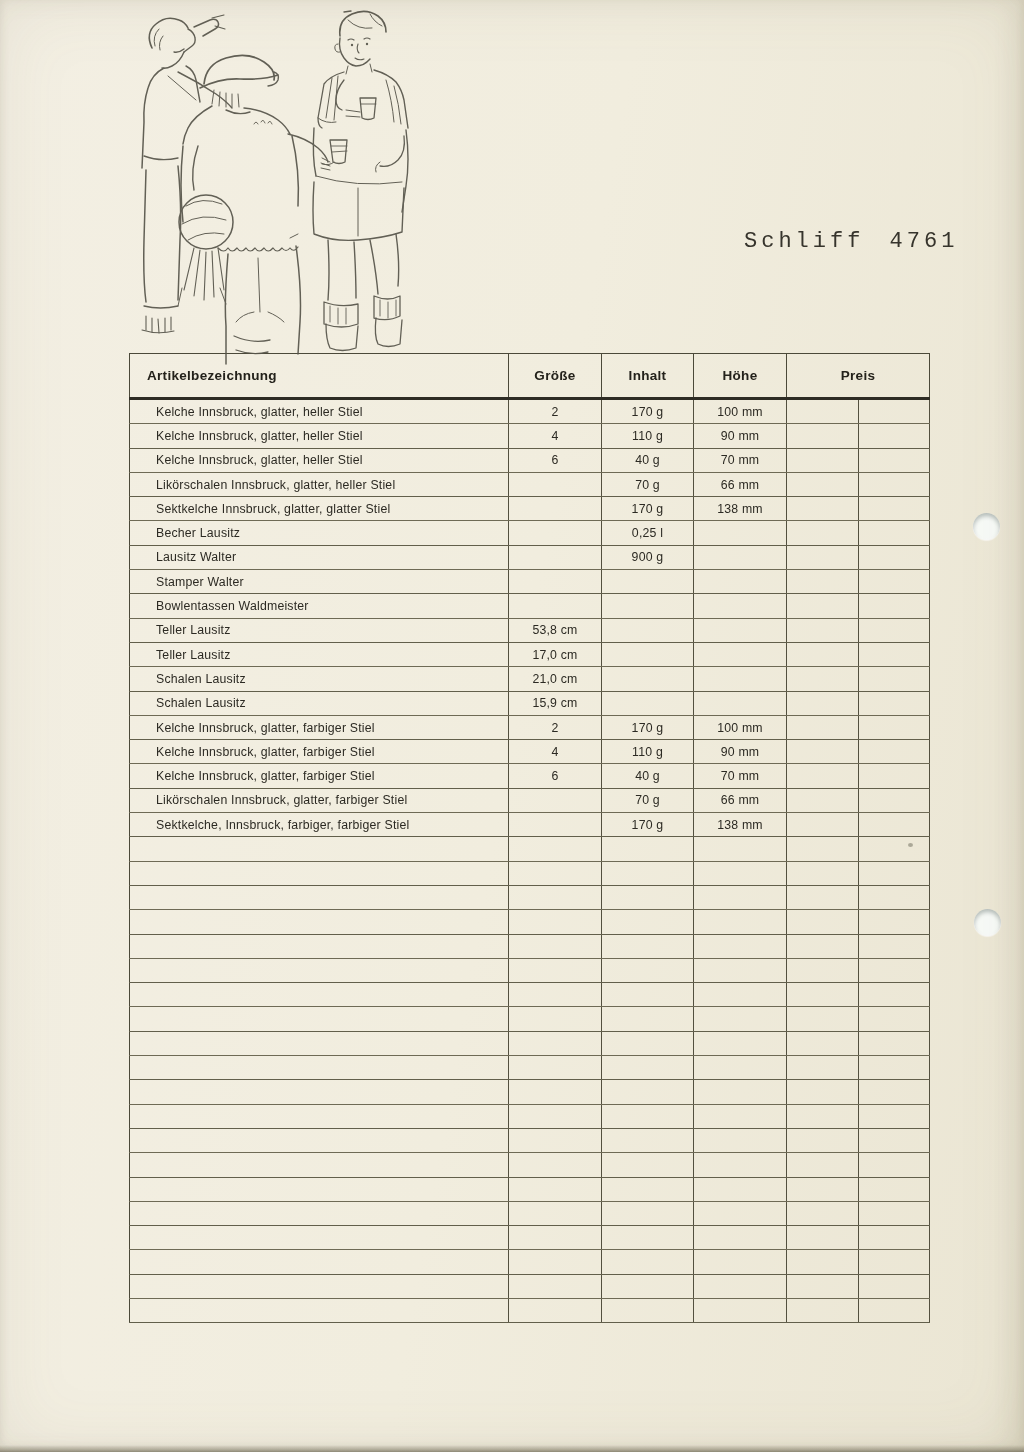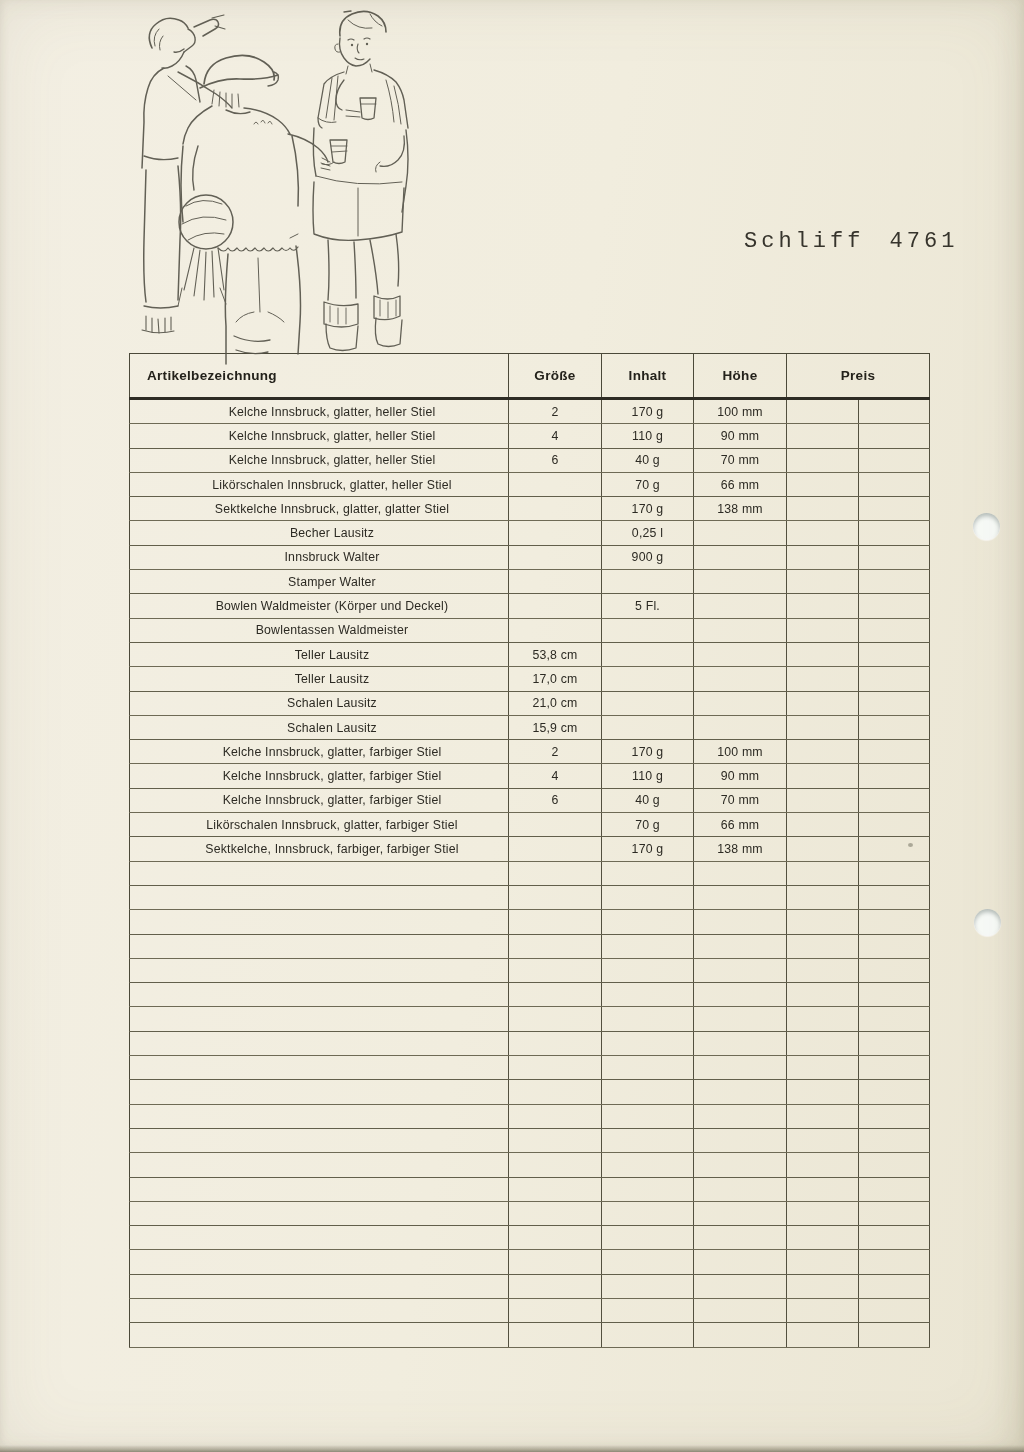--- a/index.html
+++ b/index.html
@@ -44,21 +44,21 @@
   .price-table th.c-art { text-align: left; padding-left: 17px; }
   .price-table td {
     height: 23.3px; padding: 0;
     border-right: 1.3px solid #53503f;
     border-bottom: 1px solid #6e6a55;
     font-size: 12.3px; letter-spacing: 0.2px;
     color: #2c2a23; text-align: center; vertical-align: middle;
     white-space: nowrap; overflow: hidden;
   }
   .price-table tr:nth-child(even) td { border-bottom-color: #625f4b; }
-  .price-table td.c0 { text-align: center; padding-left: 26px; }
+  .price-table td.c0 { text-align: left; padding-left: 26px; }
   .punch-hole {
     position: absolute; width: 27px; height: 27px; border-radius: 50%; z-index: 8;
     background: #f7faf7;
     box-shadow: inset 0 3px 4px rgba(105,118,112,0.45), inset 0 -1px 2px rgba(255,255,255,0.9), 0 1px 1px rgba(255,255,255,0.6);
   }
   .hole-top { left: 973px; top: 513px; }
   .hole-bottom { left: 974px; top: 909px; }
   .smudge {
     position: absolute; left: 908px; top: 843px; width: 5px; height: 4px; z-index: 4;
     border-radius: 50%; background: rgba(92,90,76,0.45);
@@ -220,39 +220,31 @@
       </tr>
       <tr>
         <td class="c0">Becher Lausitz</td>
         <td class="c1"></td>
         <td class="c2">0,25 l</td>
         <td class="c3"></td>
         <td class="c4"></td>
         <td class="c5"></td>
       </tr>
       <tr>
-        <td class="c0">Innsbruck Walter</td>
+        <td class="c0">Lausitz Walter</td>
         <td class="c1"></td>
         <td class="c2">900 g</td>
         <td class="c3"></td>
         <td class="c4"></td>
         <td class="c5"></td>
       </tr>
       <tr>
         <td class="c0">Stamper Walter</td>
         <td class="c1"></td>
         <td class="c2"></td>
-        <td class="c3"></td>
-        <td class="c4"></td>
-        <td class="c5"></td>
-      </tr>
-      <tr>
-        <td class="c0">Bowlen Waldmeister (Körper und Deckel)</td>
-        <td class="c1"></td>
-        <td class="c2">5 Fl.</td>
         <td class="c3"></td>
         <td class="c4"></td>
         <td class="c5"></td>
       </tr>
       <tr>
         <td class="c0">Bowlentassen Waldmeister</td>
         <td class="c1"></td>
         <td class="c2"></td>
         <td class="c3"></td>
         <td class="c4"></td>

